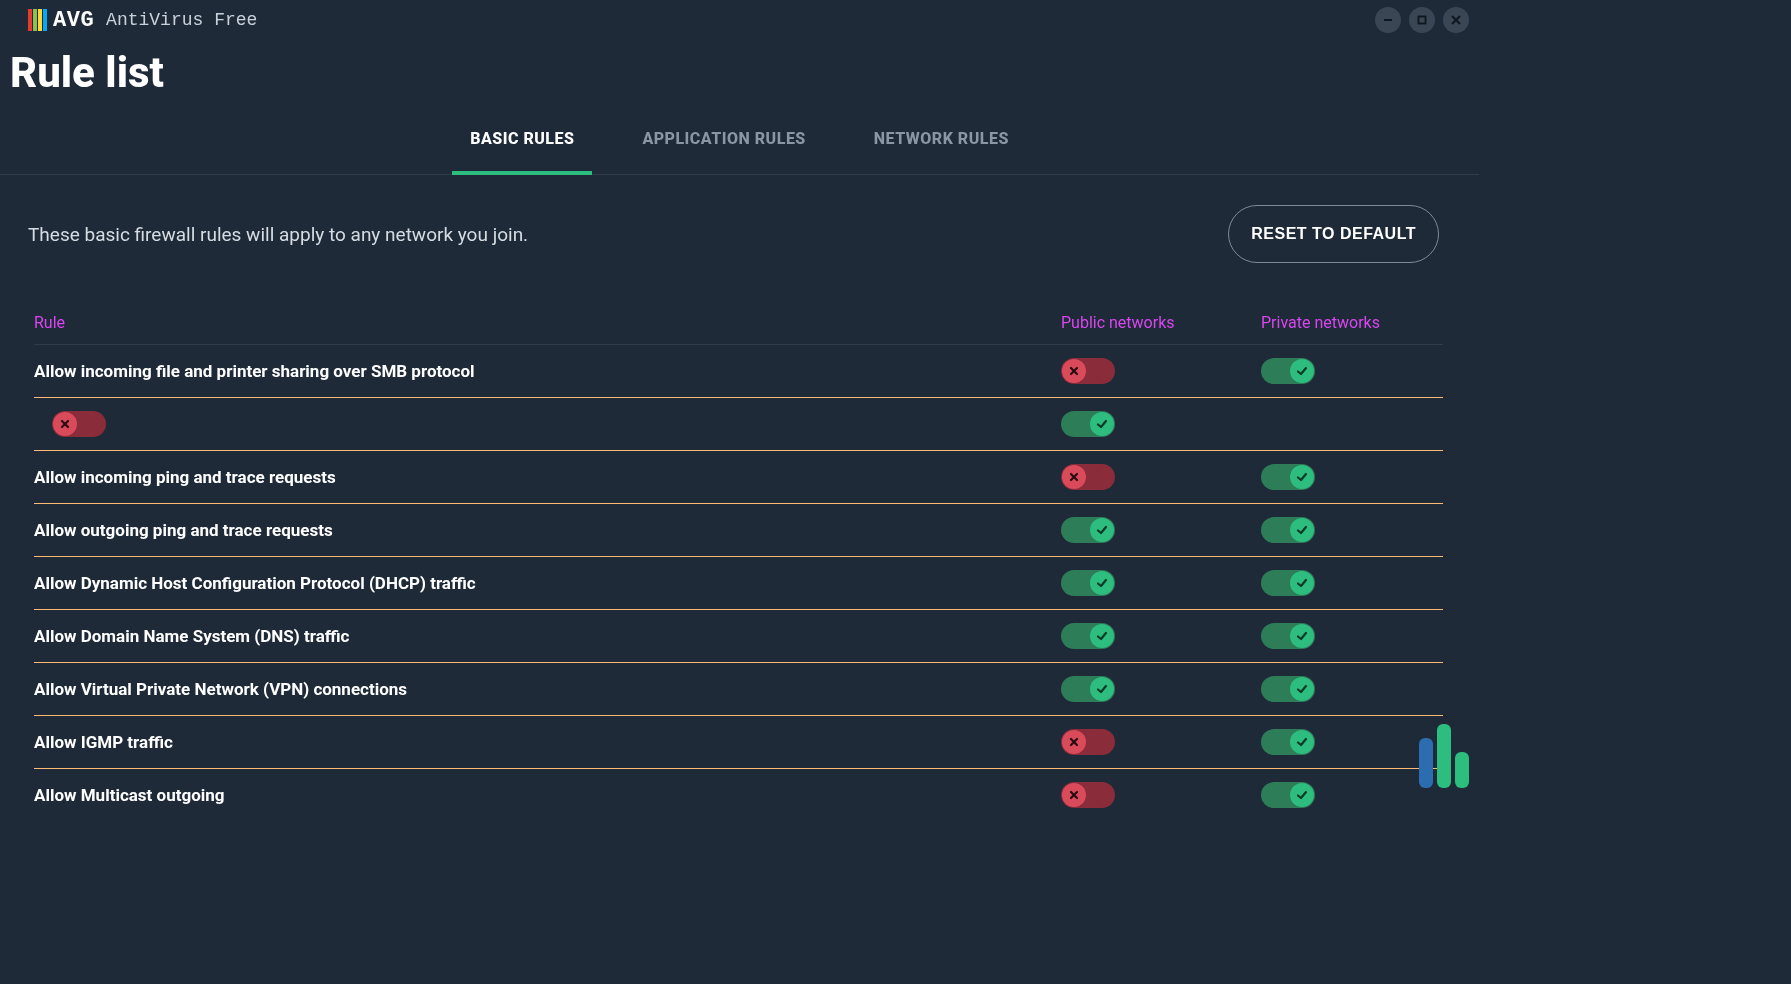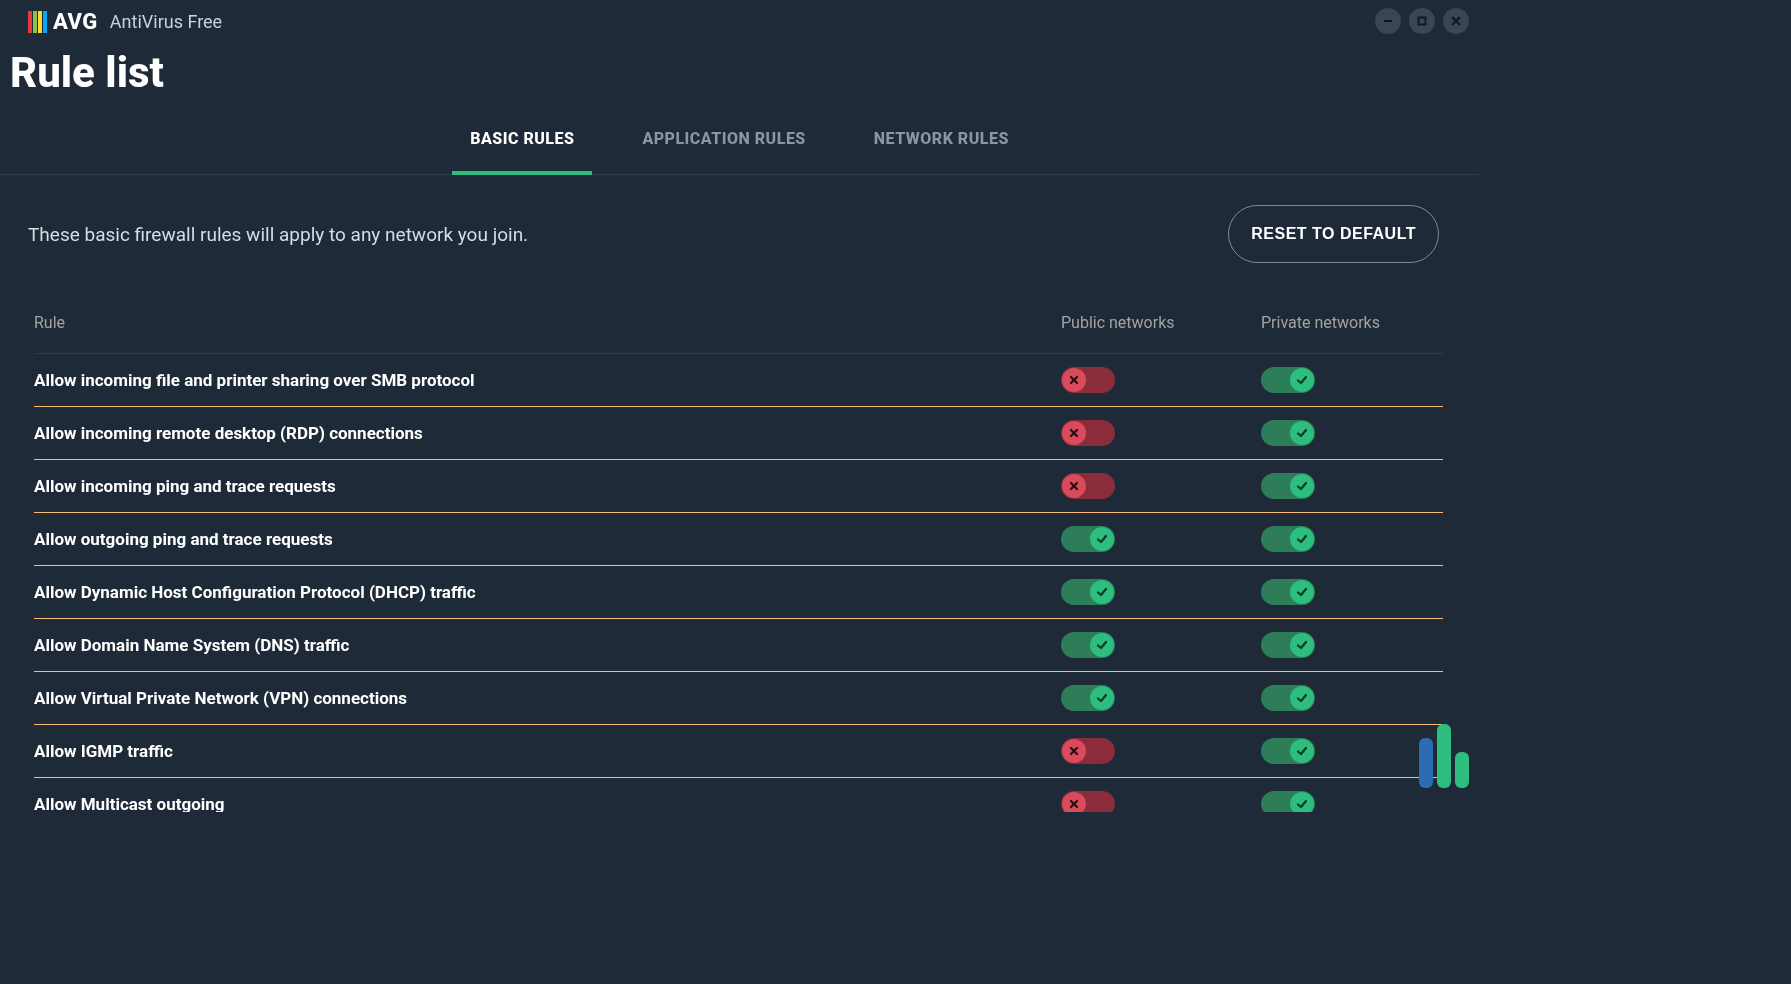--- a/index.html
+++ b/index.html
@@ -7,24 +7,25 @@
   background: #1e2a38;
   color: #fff;
   font-family: -apple-system, BlinkMacSystemFont, "Segoe UI", Roboto, Helvetica, Arial, sans-serif;
   width: 1479px;
   height: 812px;
   overflow: hidden;
   position: relative;
 }
 .titlebar {
   display: flex;
-  align-items: flex-end;
+  align-items: center;
   justify-content: space-between;
   padding: 6px 10px 0 28px;
   height: 34px;
+  font-family: Liberation Mono, monospace;
 }
 .titlebar-left {
   display: flex;
   align-items: center;
   gap: 10px;
 }
 .logo {
   display: flex;
   align-items: center;
   gap: 2px;
@@ -123,23 +124,23 @@
 }
 .table {
   padding: 30px 36px 0 34px;
 }
 .table-header, .table-row {
   display: grid;
   grid-template-columns: 1fr 200px 200px;
   align-items: center;
 }
 .table-header {
-  color: #a3a3a3;
+  color: #d946ef;
   font-size: 16px;
-  padding: 0 0 21px 0;
+  padding: 0 0 12px 0;
   border-bottom: 1px solid #2f3c4a;
 }
 .table-header .col-center { text-align: left; padding-left: 18px; }
 .table-row {
   border-bottom: 1px solid #fdba74;
   padding: 13px 0;
 }
 .rule-name {
   font-size: 17px;
   font-weight: 700;
@@ -261,21 +262,20 @@
           <div class="toggle on">
             <div class="knob">
               <svg viewBox="0 0 12 12" fill="none">
                 <polyline points="2,6.5 5,9 10,3" stroke-width="2.2" stroke-linecap="round" stroke-linejoin="round"></polyline>
               </svg>
             </div>
           </div>
         </div>
       </div>
       <div class="table-row">
-        <div class="rule-name">Allow incoming remote desktop (RDP) connections</div>
         <div class="col-center">
           <div class="toggle off">
             <div class="knob">
               <svg viewBox="0 0 12 12" fill="none">
                 <line x1="3" y1="3" x2="9" y2="9" stroke-width="2.2" stroke-linecap="round"></line>
                 <line x1="9" y1="3" x2="3" y2="9" stroke-width="2.2" stroke-linecap="round"></line>
               </svg>
             </div>
           </div>
         </div>

